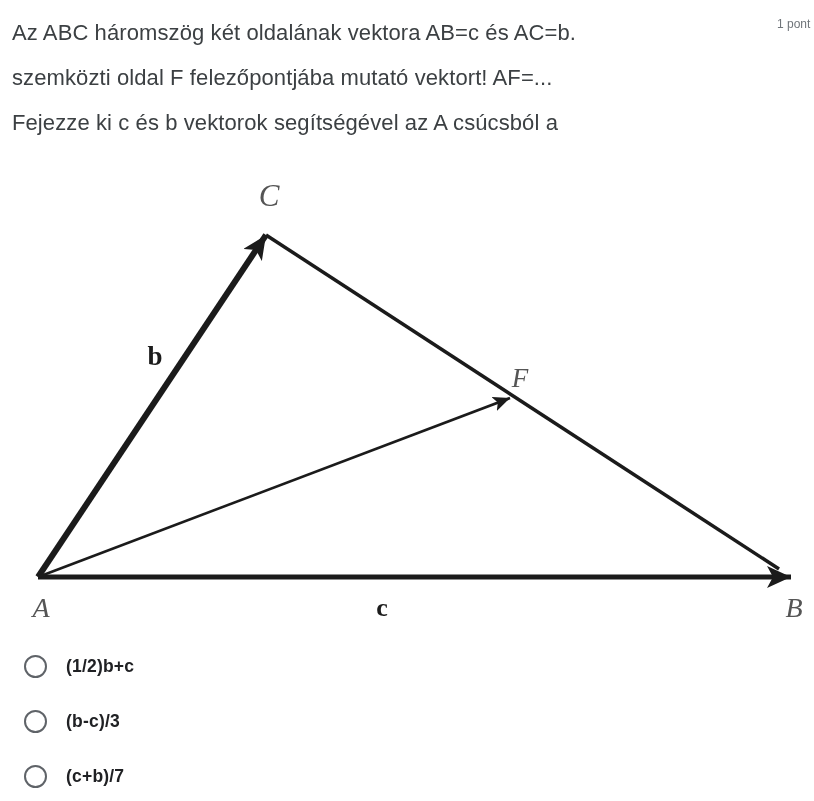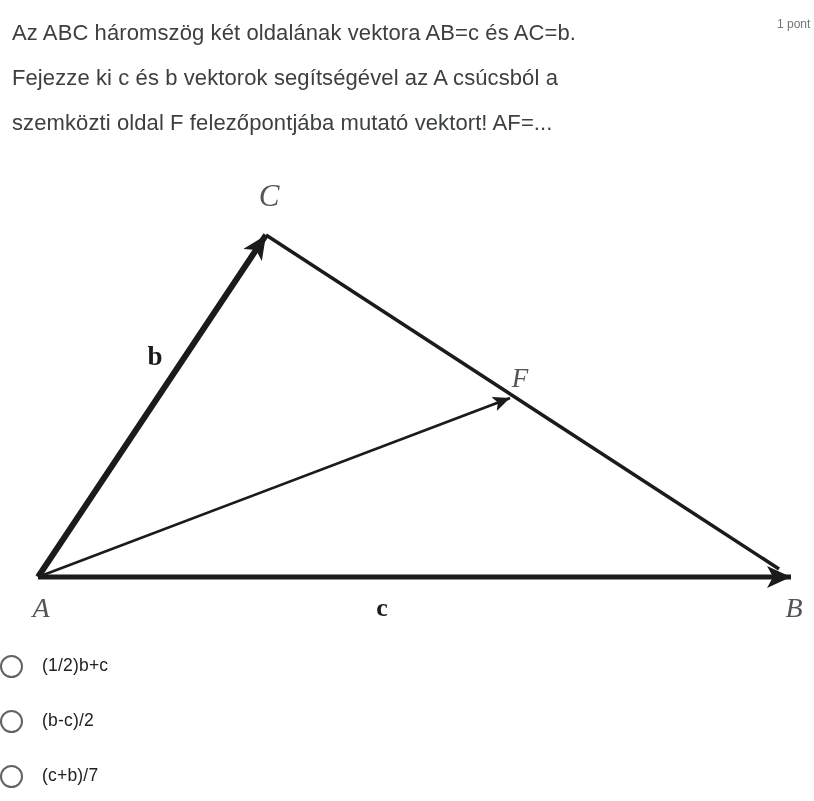--- a/index.html
+++ b/index.html
@@ -40,23 +40,25 @@
     height: 801px;
   }
   .options {
     position: absolute;
     left: 0;
     top: 0;
     width: 814px;
   }
   .option-row {
     position: absolute;
-    left: 0;
+    left: 24px;
     display: flex;
+    align-items: center;
     cursor: pointer;
+    font-weight: bold;
   }
   .option-row .radio {
     width: 19px;
     height: 19px;
     border: 2.5px solid #5f6368;
     border-radius: 50%;
     background: #ffffff;
     flex: 0 0 auto;
   }
   .option-row .opt-label {
@@ -75,22 +77,22 @@
   .vector-label {
     font-weight: bold;
     fill: #1b1b1b;
   }
 </style>
 </head>
 <body>
 
 <div class="question">
   <div>Az ABC háromszög két oldalának vektora AB=c és AC=b.</div>
+  <div>szemközti oldal F felezőpontjába mutató vektort! AF=...</div>
   <div>Fejezze ki c és b vektorok segítségével az A csúcsból a</div>
-  <div>szemközti oldal F felezőpontjába mutató vektort! AF=...</div>
 </div>
 
 <div class="points">1 pont</div>
 
 <svg class="diagram-svg" viewBox="0 0 814 801" xmlns="http://www.w3.org/2000/svg">
   <defs>
     <marker id="ah-big" markerUnits="userSpaceOnUse" markerWidth="28" markerHeight="22" refX="24" refY="11" orient="auto">
       <path d="M0,0 L24,11 L0,22 L6,11 Z" fill="#1b1b1b"></path>
     </marker>
     <marker id="ah-small" markerUnits="userSpaceOnUse" markerWidth="20" markerHeight="15" refX="17" refY="7.5" orient="auto">
@@ -114,19 +116,19 @@
   <text class="vector-label" x="382" y="616" font-size="26" text-anchor="middle">c</text>
 </svg>
 
 <div class="options">
   <div class="option-row" style="top: 655px;">
     <div class="radio"></div>
     <div class="opt-label">(1/2)b+c</div>
   </div>
   <div class="option-row" style="top: 710px;">
     <div class="radio"></div>
-    <div class="opt-label">(b-c)/2</div>
+    <div class="opt-label">(b-c)/3</div>
   </div>
   <div class="option-row" style="top: 765px;">
     <div class="radio"></div>
     <div class="opt-label">(c+b)/7</div>
   </div>
 </div>
 
 </body></html>

